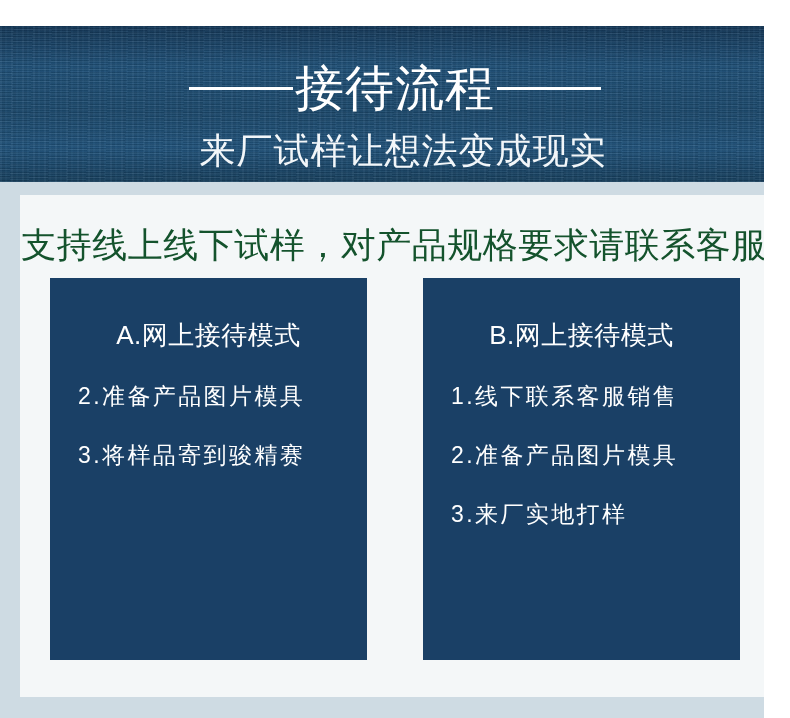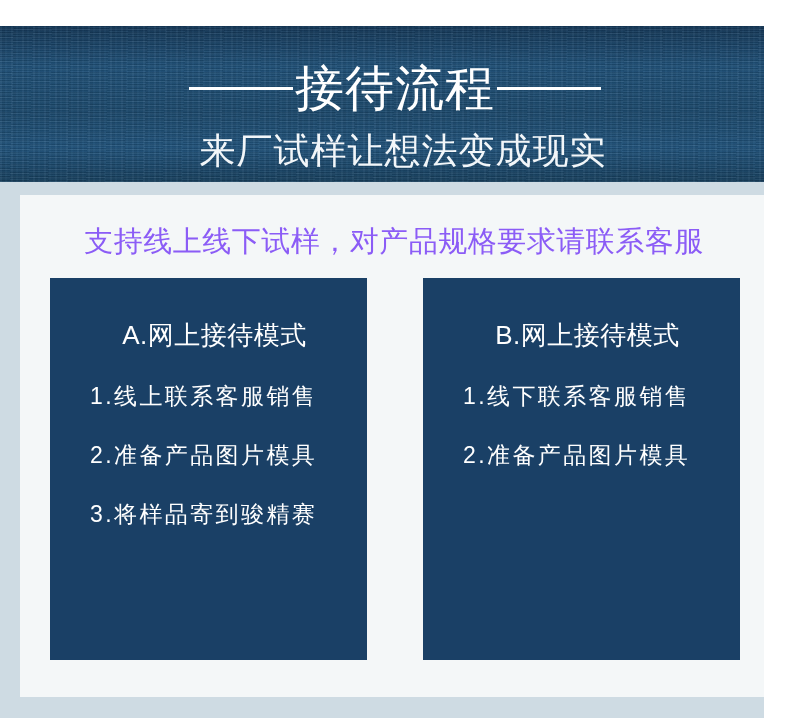--- a/index.html
+++ b/index.html
@@ -132,23 +132,23 @@
     height: 502px;
     background: #f4f7f8;
   }
 
   .panel-heading {
     position: absolute;
     left: 0;
     top: 29px;
     width: 748px;
     text-align: center;
-    font-size: 29px;
+    font-size: 35px;
     line-height: 1.2;
-    color: #8b5cf6;
+    color: #14532d;
     font-weight: 400;
     letter-spacing: 0.5px;
     white-space: nowrap;
   }
 
   
   .cards {
     position: absolute;
     left: 30px;
     top: 83px;
@@ -156,21 +156,21 @@
     height: 382px;
     display: flex;
     justify-content: space-between;
   }
   .card {
     width: 317px;
     height: 382px;
     background: #1a4066;
     position: relative;
     box-sizing: border-box;
-    padding: 44px 0 0 12px;
+    padding: 44px 0 0 0;
   }
   .card-title {
     text-align: center;
     font-size: 26px;
     line-height: 1;
     color: #ffffff;
     font-weight: 400;
     letter-spacing: 0.5px;
     white-space: nowrap;
     margin-bottom: 37px;
@@ -211,30 +211,30 @@
 
   <div class="panel">
 
     <div class="panel-heading">支持线上线下试样，对产品规格要求请联系客服</div>
 
     <div class="cards">
 
       <div class="card">
         <div class="card-title">A.网上接待模式</div>
         <ul class="card-list">
-          <li class="card-item">1.线上联系客服销售</li>
           <li class="card-item">2.准备产品图片模具</li>
           <li class="card-item">3.将样品寄到骏精赛</li>
         </ul>
       </div>
 
       <div class="card">
         <div class="card-title">B.网上接待模式</div>
         <ul class="card-list">
           <li class="card-item">1.线下联系客服销售</li>
           <li class="card-item">2.准备产品图片模具</li>
+          <li class="card-item">3.来厂实地打样</li>
         </ul>
       </div>
 
     </div>
   </div>
 
 </div>
 
 </body></html>

